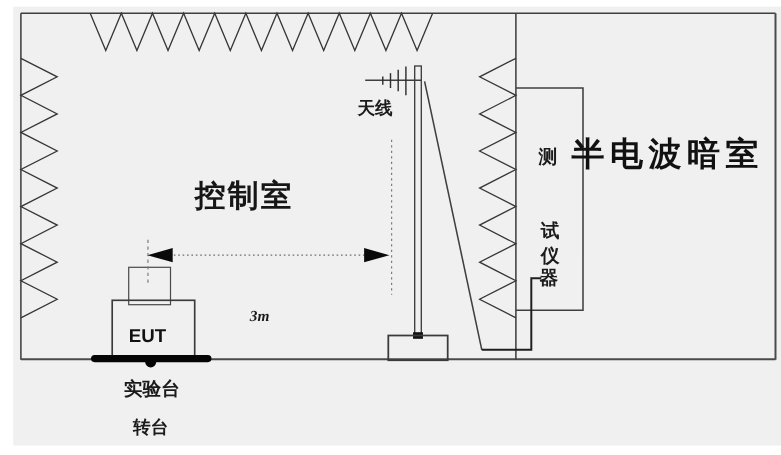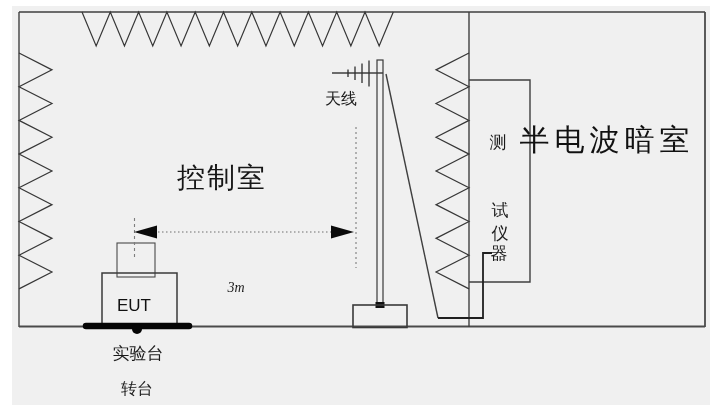--- a/index.html
+++ b/index.html
@@ -8,20 +8,21 @@
     width: 710px;
     height: 414px;
     background: #ffffff;
     overflow: hidden;
     font-family: "Liberation Serif", "DejaVu Serif", serif;
   }
   .stage {
     position: relative;
     width: 710px;
     height: 414px;
+    font-weight: bold;
   }
   svg { position: absolute; left: 0; top: 0; }
   .thin-line   { stroke: #3f3f3f; stroke-width: 1.4; fill: none; }
   .frame-line  { stroke: #4a4a4a; stroke-width: 1.8; fill: none; }
   .zig         { stroke: #373737; stroke-width: 1.2; fill: none; stroke-linejoin: miter; }
   .cable       { stroke: #1f1f1f; stroke-width: 1.8; fill: none; }
   .dashed      { stroke: #7d7d7d; stroke-width: 1.1; fill: none; }
   .cjk-small   { font-size: 16px; fill: #1b1b1b; }
   .cjk-mid     { font-size: 17px; fill: #1b1b1b; }
   .cjk-big     { font-size: 28px; fill: #161616; letter-spacing: 2px; }

